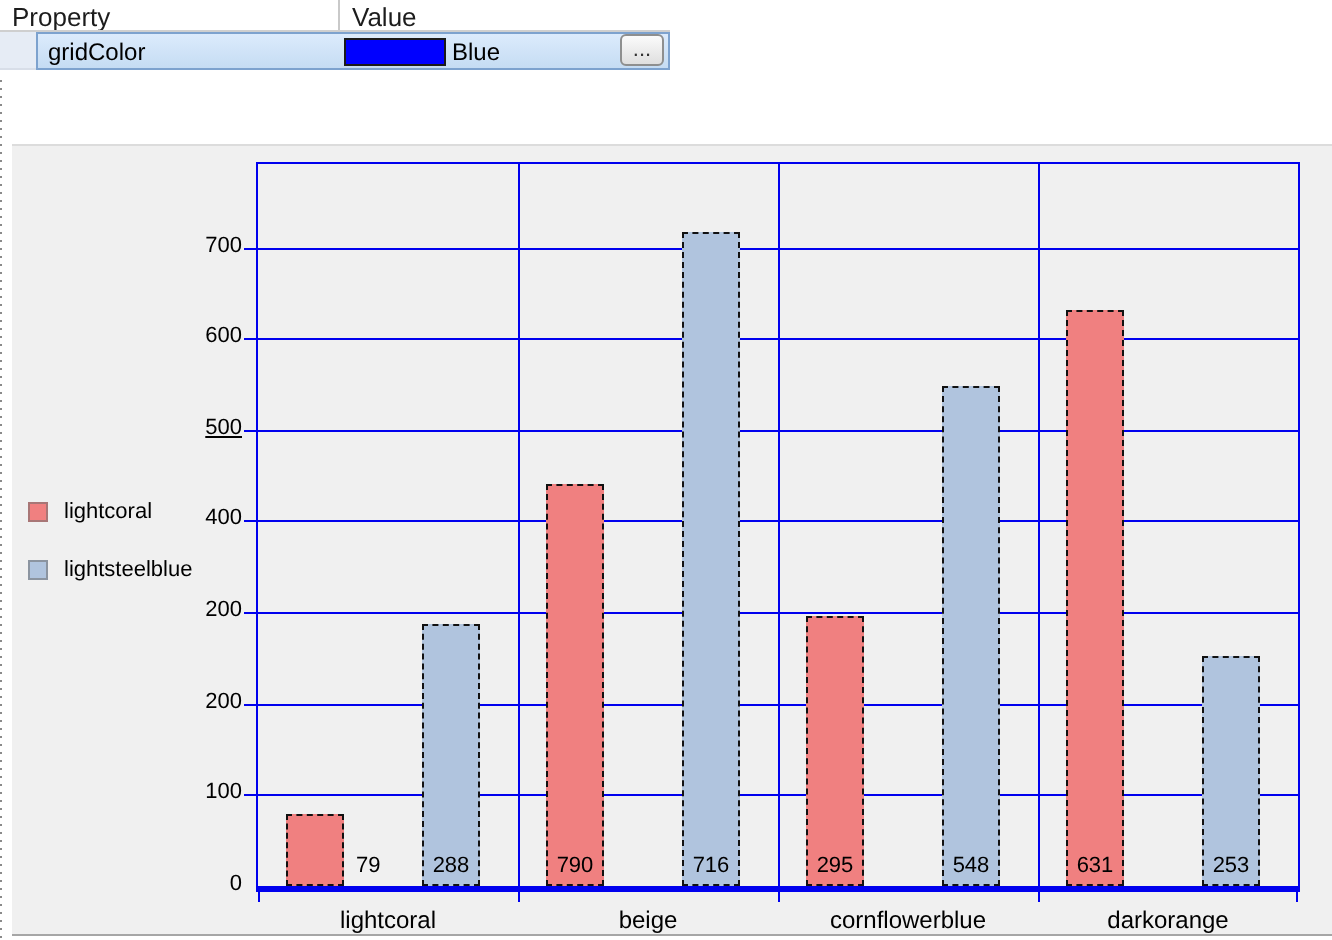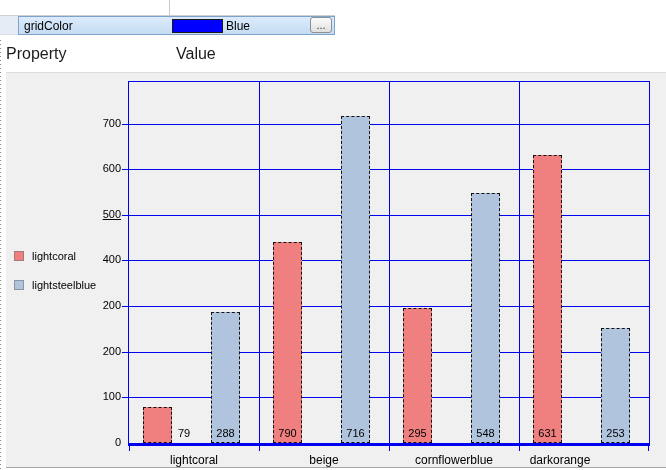--- a/index.html
+++ b/index.html
@@ -4,21 +4,21 @@
 <style>
   html,body{margin:0;padding:0;}
   body{
     width:666px;height:470px;position:relative;overflow:hidden;
     background:#ffffff;
     font-family:"Liberation Sans", sans-serif;
     -webkit-font-smoothing:antialiased;
   }
   
   .pgrid{position:absolute;left:0;top:0;width:335px;height:36px;background:#fff;}
-  .pg-header-label{position:absolute;top:1px;font-size:16px;color:#1c1c1c;margin-top:44px;}
+  .pg-header-label{position:absolute;top:1px;font-size:13px;color:#1c1c1c;}
   .pg-header-prop{left:6px;}
   .pg-header-val{left:176px;}
   .pg-col-splitter{position:absolute;left:169px;top:0;width:1px;height:15px;background:#c9c9c9;}
   .pg-header-underline{position:absolute;left:0;top:15px;width:335px;height:1px;background:#cfcfcf;}
   .pg-margin{position:absolute;left:0;top:16px;width:18px;height:18px;background:#e6ecf5;border-bottom:1px solid #d8dee8;}
   .pg-row{
     position:absolute;left:18px;top:16px;width:315px;height:17px;
     border:1px solid #7da2ce;
     background:linear-gradient(#dcebfc,#c5dcf3);
   }
@@ -98,21 +98,21 @@
       <div class="ylab" style="position: absolute; top: 80px;">600</div>
       <div style="position: absolute; left: 0px; top: 42px; width: 520px; height: 1px; background: rgb(0, 0, 238);"></div>
       <div style="position: absolute; left: -7px; top: 42px; width: 7px; height: 1px; background: rgb(0, 0, 238);"></div>
       <div class="ylab" style="position: absolute; top: 35px;">700</div>
       <div class="catlab" style="position: absolute; left: 0px; width: 130px; top: 371px;">lightcoral</div>
       <div style="position: absolute; left: 130px; top: 0px; width: 1px; height: 361px; background: rgb(0, 0, 238);"></div>
       <div class="catlab" style="position: absolute; left: 130px; width: 130px; top: 371px;">beige</div>
       <div style="position: absolute; left: 260px; top: 0px; width: 1px; height: 361px; background: rgb(0, 0, 238);"></div>
       <div class="catlab" style="position: absolute; left: 260px; width: 130px; top: 371px;">cornflowerblue</div>
       <div style="position: absolute; left: 390px; top: 0px; width: 1px; height: 361px; background: rgb(0, 0, 238);"></div>
-      <div class="catlab" style="position: absolute; left: 366px; width: 130px; top: 371px;">darkorange</div>
+      <div class="catlab" style="position: absolute; left: 390px; width: 130px; top: 371px;">darkorange</div>
       <div style="position: absolute; left: 0px; top: 361px; width: 1px; height: 8px; background: rgb(0, 0, 238);"></div>
       <div style="position: absolute; left: 130px; top: 361px; width: 1px; height: 8px; background: rgb(0, 0, 238);"></div>
       <div style="position: absolute; left: 260px; top: 361px; width: 1px; height: 8px; background: rgb(0, 0, 238);"></div>
       <div style="position: absolute; left: 390px; top: 361px; width: 1px; height: 8px; background: rgb(0, 0, 238);"></div>
       <div style="position: absolute; left: 519px; top: 361px; width: 1px; height: 8px; background: rgb(0, 0, 238);"></div>
       <div class="bar" style="position: absolute; left: 14px; width: 29px; height: 36px; background: rgb(240, 128, 128);">
         <div class="barval" style="position: absolute; margin-left: 34px;">79</div>
       </div>
       <div class="bar" style="position: absolute; left: 144px; width: 29px; height: 201px; background: rgb(240, 128, 128);">
         <div class="barval" style="position: absolute;">790</div>

